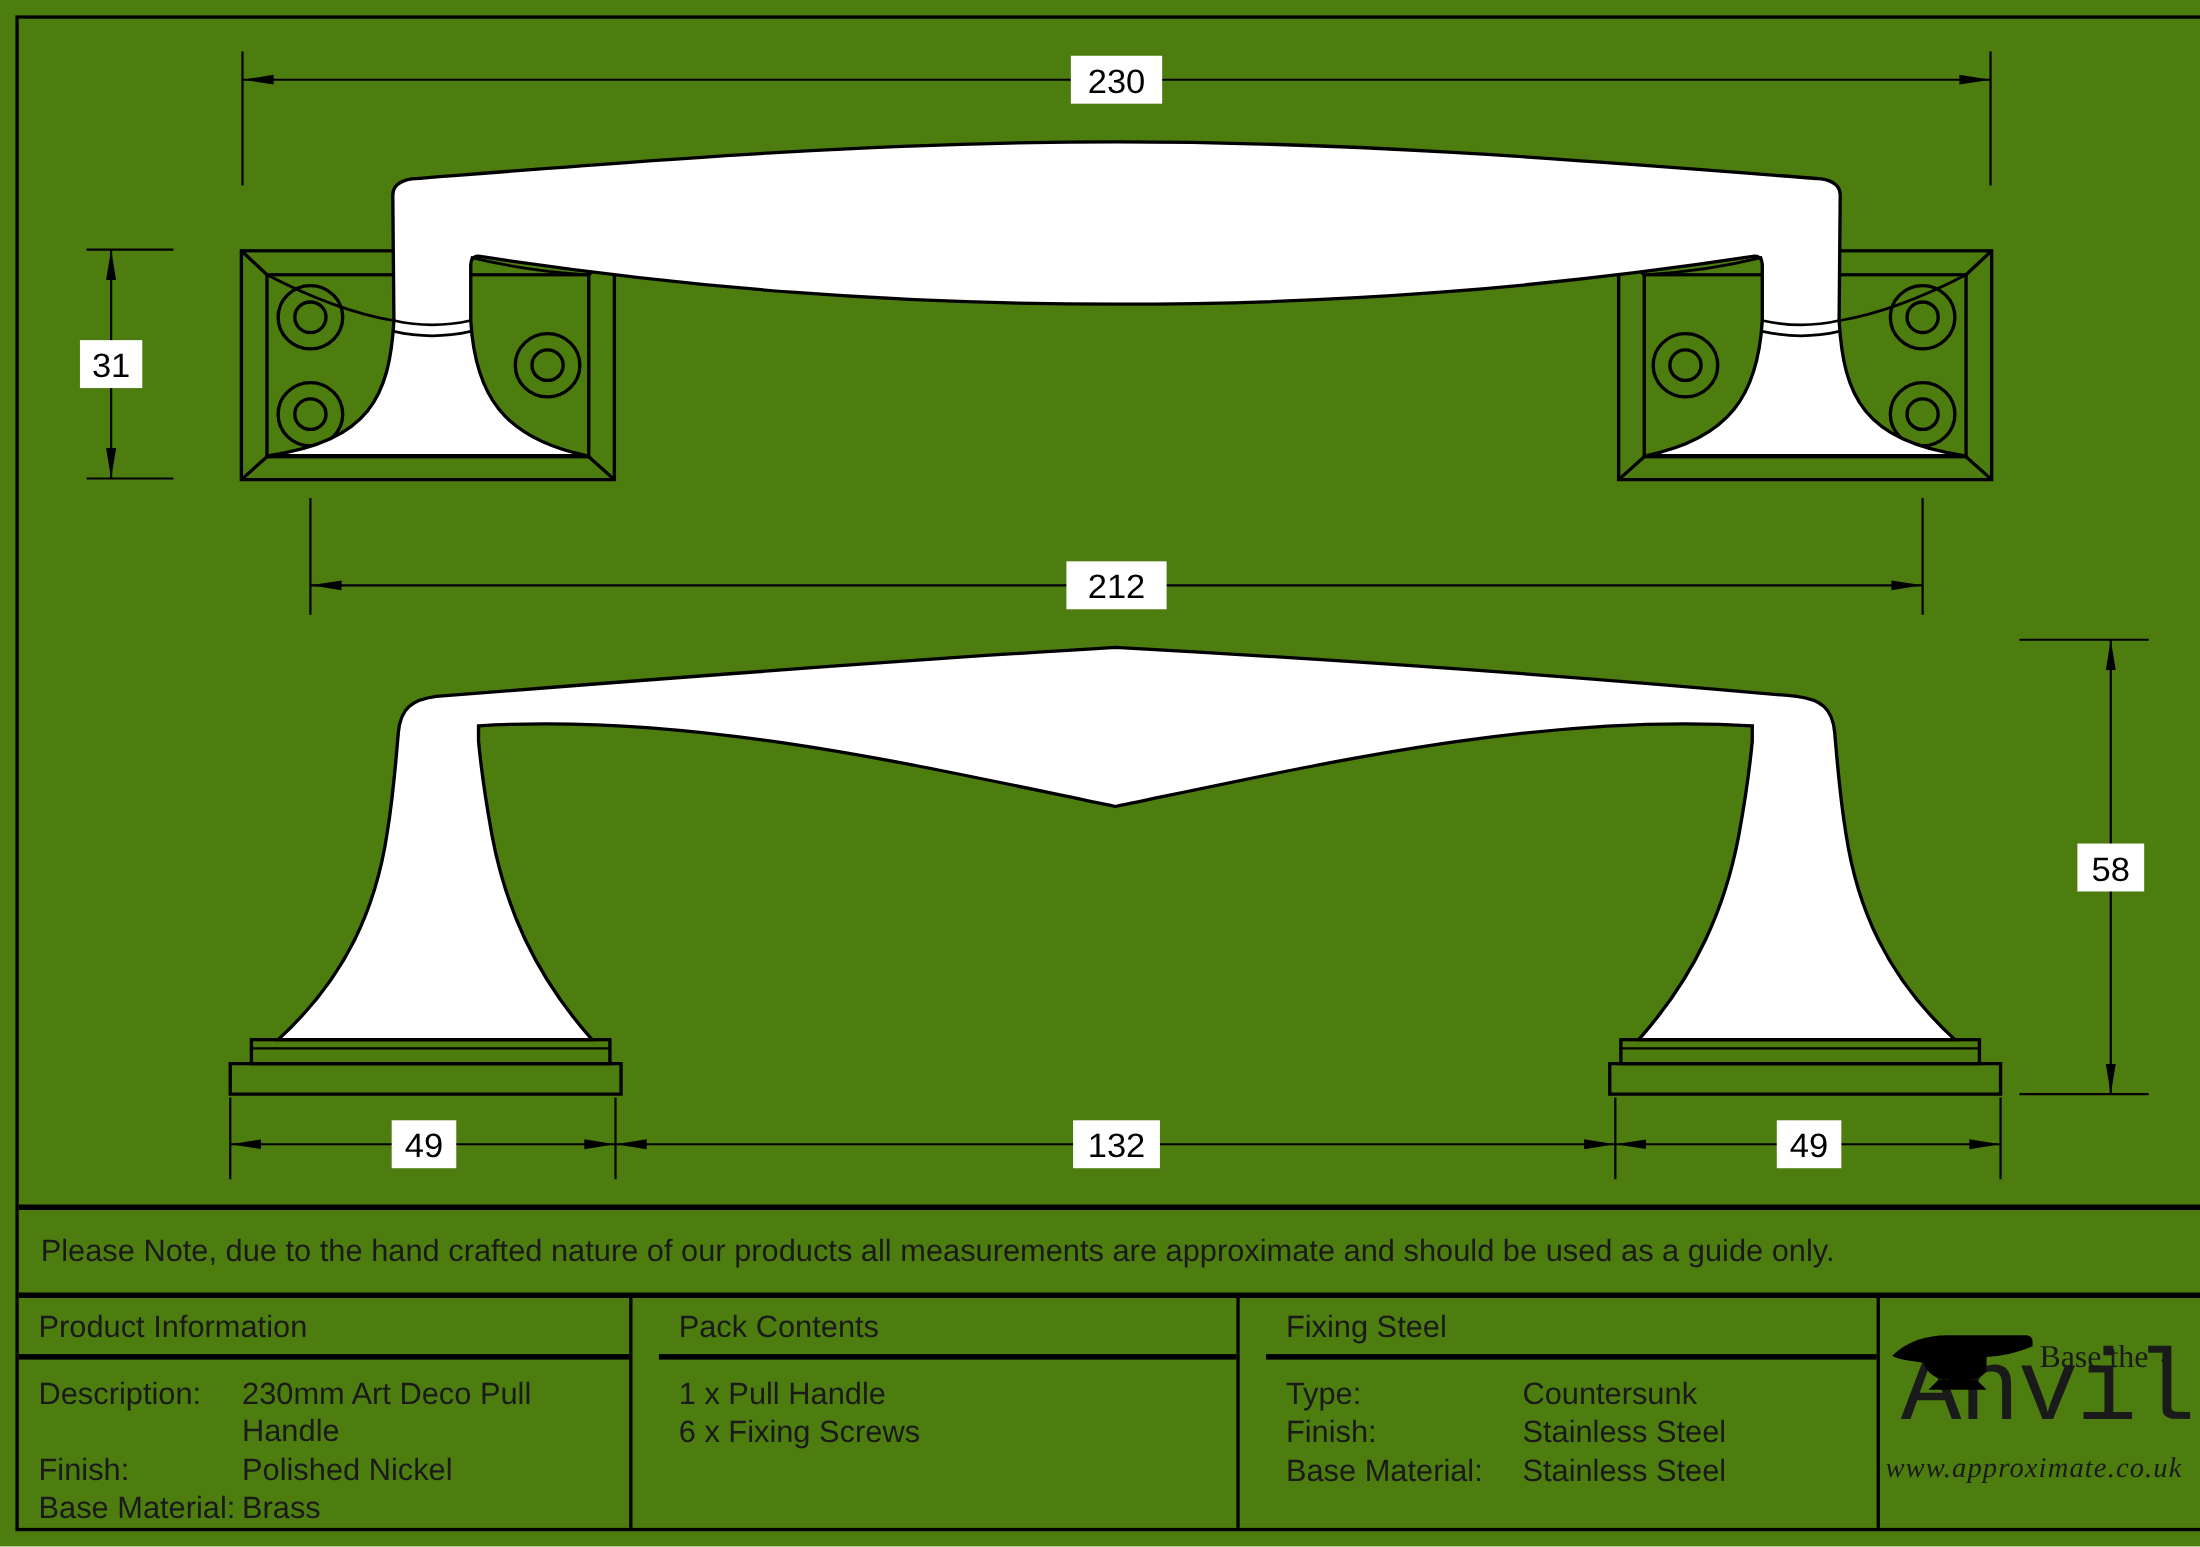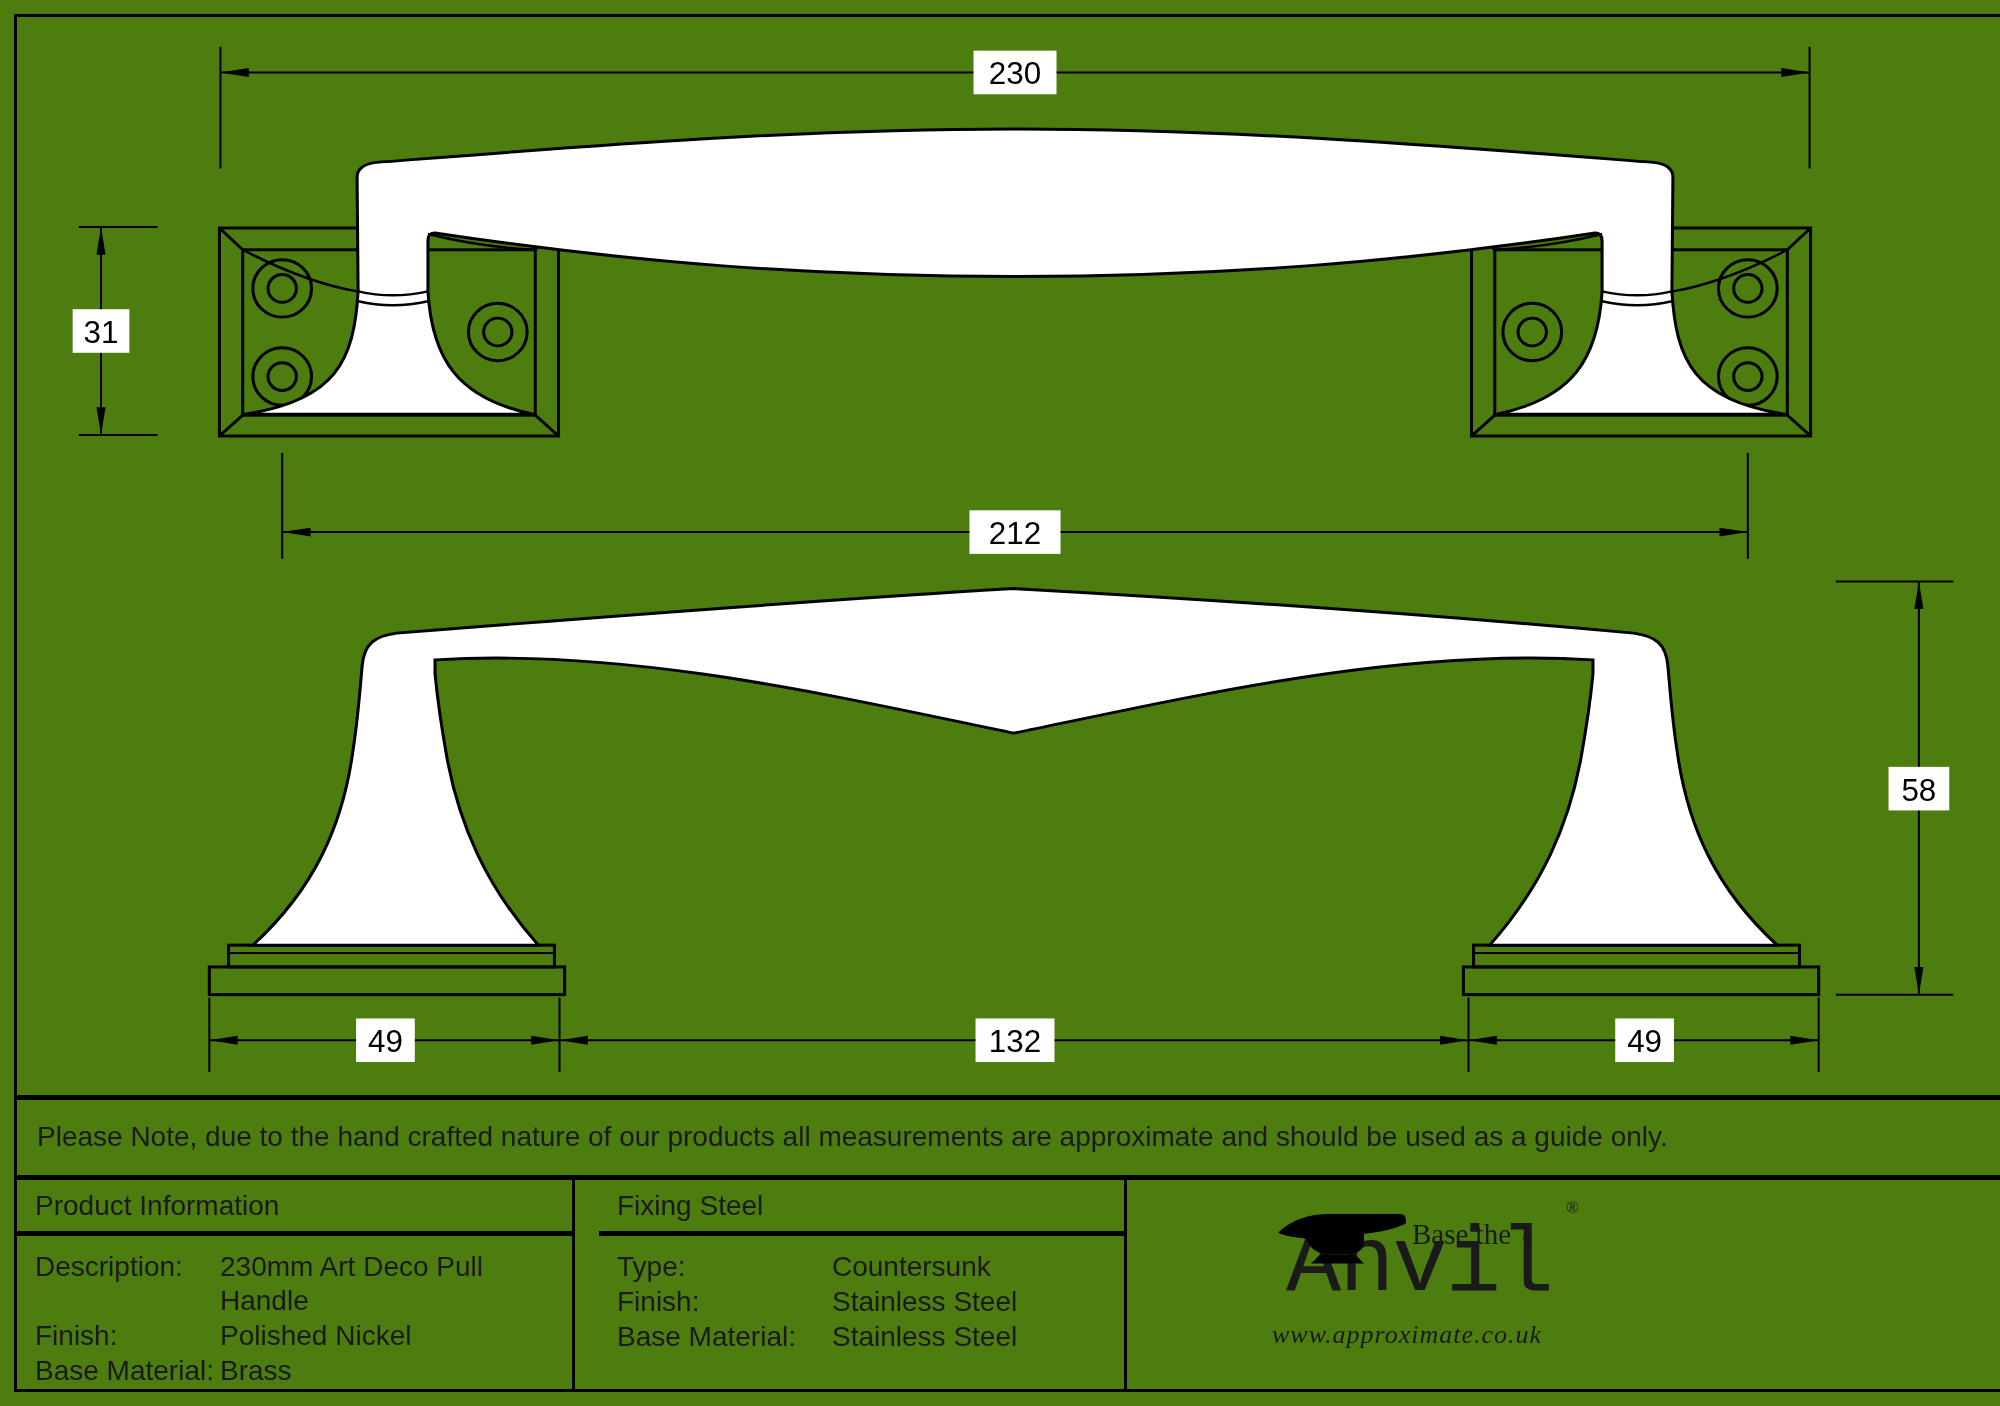--- a/index.html
+++ b/index.html
@@ -218,20 +218,27 @@
             <span class="spec-label">Finish:</span>
             <span class="spec-value">Polished Nickel</span>
           </div>
           <div class="spec-row">
             <span class="spec-label">Base Material:</span>
             <span class="spec-value">Brass</span>
           </div>
         </div>
       </div>
 
+      <div class="col">
+        <div class="col-header">Pack Contents</div>
+        <div class="col-body">
+          <div class="pack-line">1 x Pull Handle</div>
+          <div class="pack-line">6 x Fixing Screws</div>
+        </div>
+      </div>
 
       <div class="col fixing">
         <div class="col-header">Fixing Steel</div>
         <div class="col-body">
           <div class="spec-row">
             <span class="spec-label">Type:</span>
             <span class="spec-value">Countersunk</span>
           </div>
           <div class="spec-row">
             <span class="spec-label">Finish:</span>

